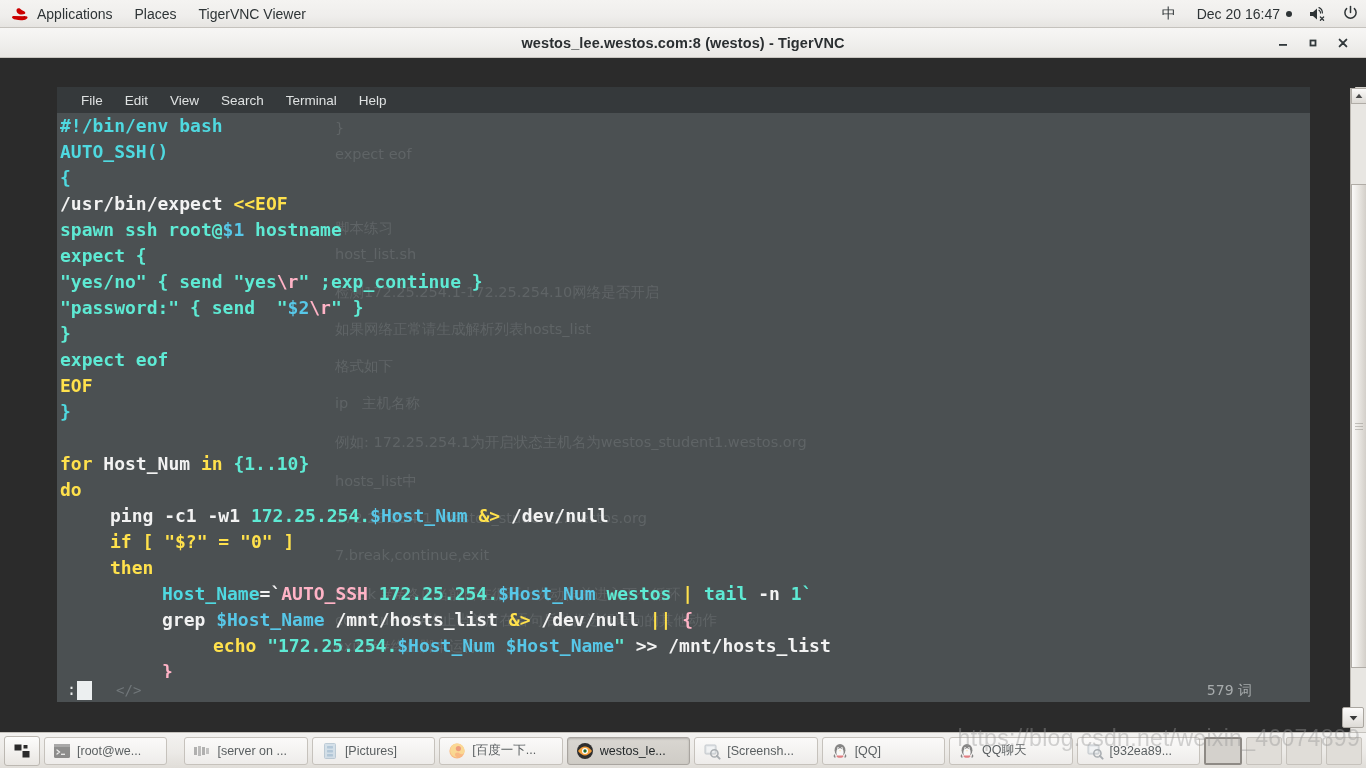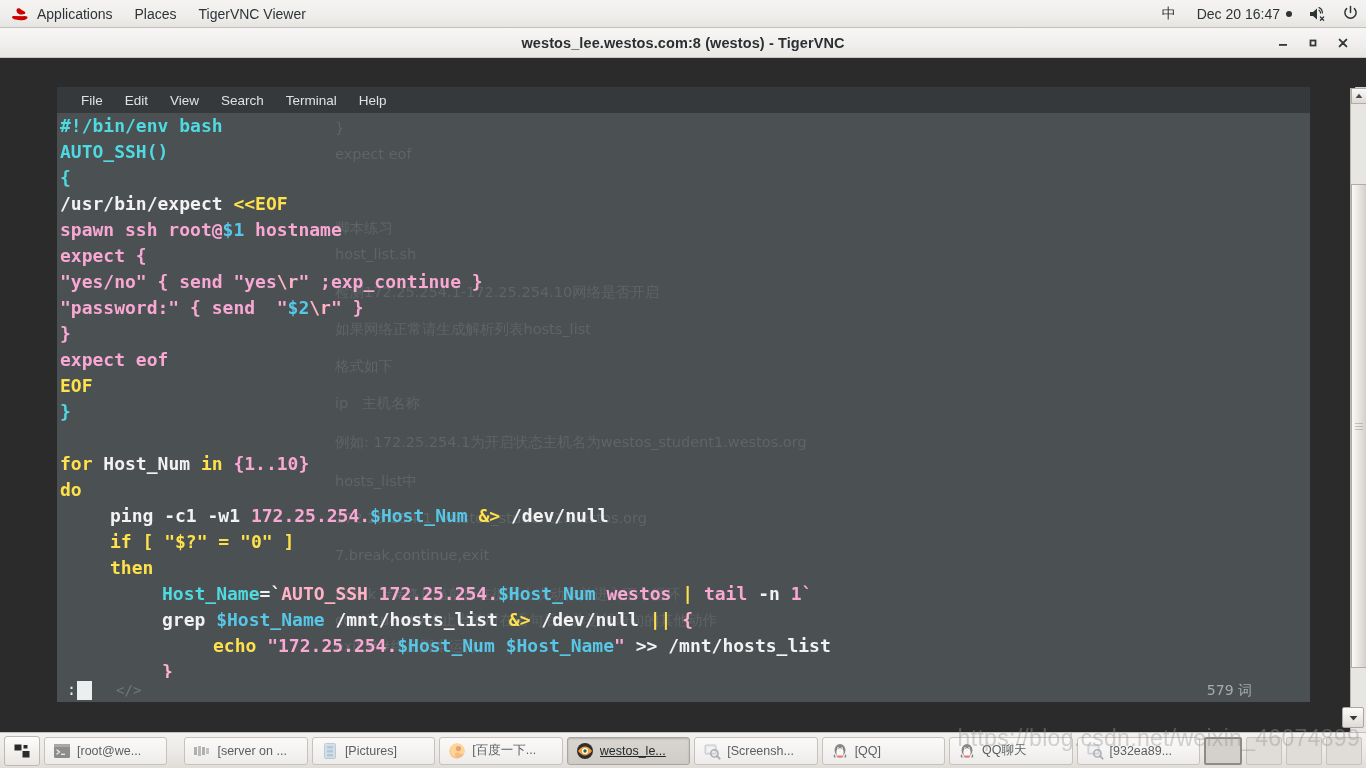--- a/index.html
+++ b/index.html
@@ -110,21 +110,21 @@
     font-weight:bold;
     line-height:26px;
     white-space:pre;
   }
   .code-line{position:absolute;left:0;white-space:pre;}
 
   
   .c-cyan   {color:#4fd9e0;}
   .c-white  {color:#f2f2f2;}
   .c-yellow {color:#ffe14c;}
-  .c-mauve  {color:#f9a8d4;}
+  .c-mauve  {color:#5eead4;}
   .c-blue   {color:#57c7e8;}
   .c-pink   {color:#ffb3c6;}
   .hl-search{background:#ffe14c;color:#2b2b2b;}
 
   
   .vim-status{
     position:absolute;left:0;bottom:0;width:100%;height:24px;
     background:#4b5052;display:flex;align-items:center;
     font-family:"DejaVu Sans Mono","Liberation Mono",monospace;
     font-size:15px;color:#e8eaea;
@@ -202,21 +202,20 @@
     border:1px solid #c6c2bc;border-radius:3px;
     display:flex;align-items:center;gap:6px;
     padding:0 8px;cursor:pointer;box-sizing:border-box;
     color:#5a5f61;font-size:12.5px;
     white-space:nowrap;overflow:hidden;
   }
   .tb-task.active{
     background:linear-gradient(180deg,#d9d6d1,#cfccc6);
     border:1px solid #a9a5a0;color:#23282a;
     box-shadow:inset 0 1px 2px rgba(0,0,0,.18);
-    text-decoration:underline;
   }
   .tb-task .lbl{overflow:hidden;text-overflow:ellipsis;}
   .tb-ico{width:18px;height:18px;flex:none;display:flex;align-items:center;justify-content:center;}
   .tb-ico svg{display:block;}
   .tb-ico.dim{opacity:.55;}
 
   
   .tb-mini{
     width:34px;height:24px;flex:none;
     background:#d4d1cc;border:2px solid #8e8a85;border-radius:2px;

